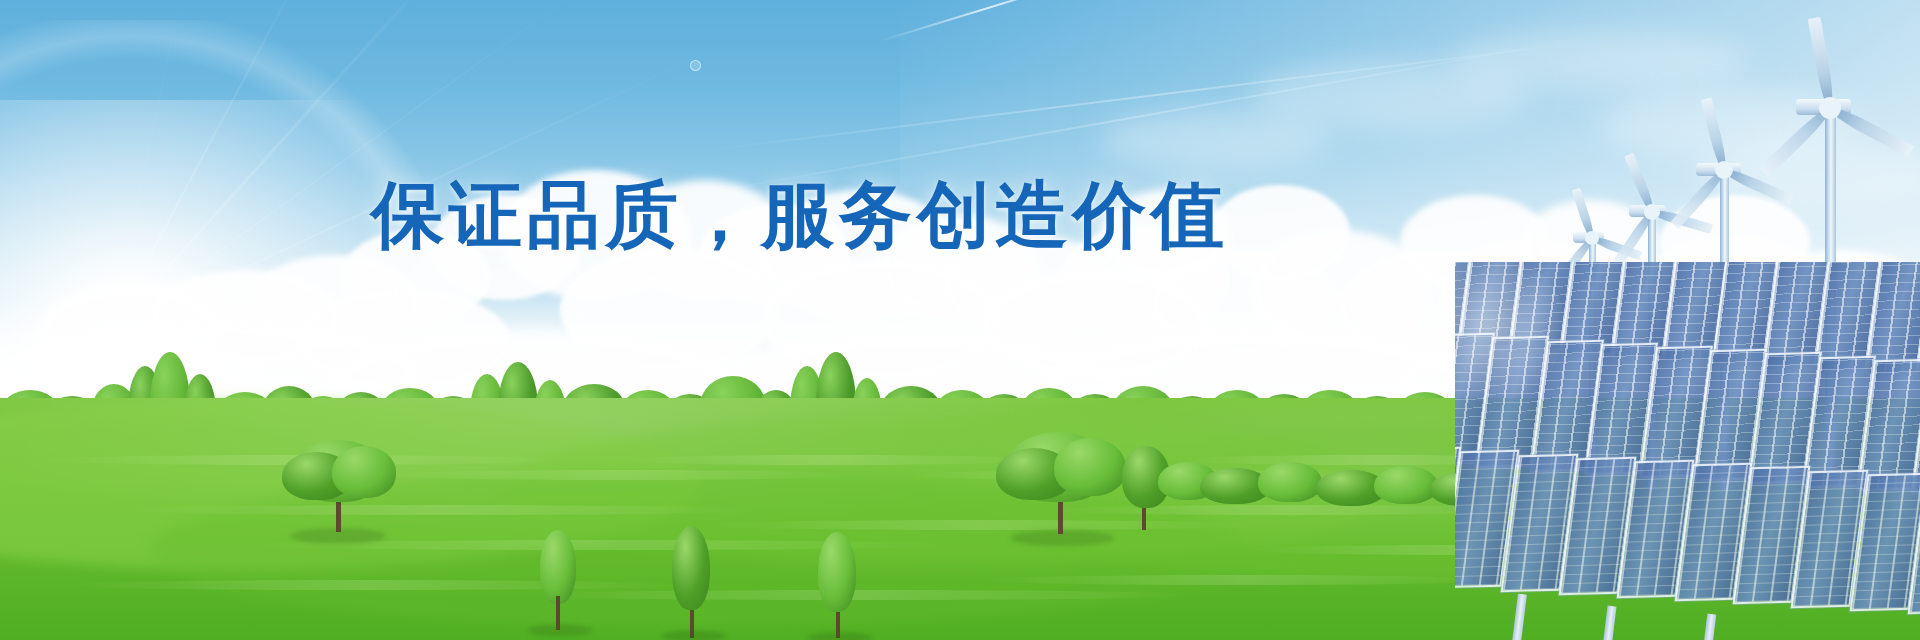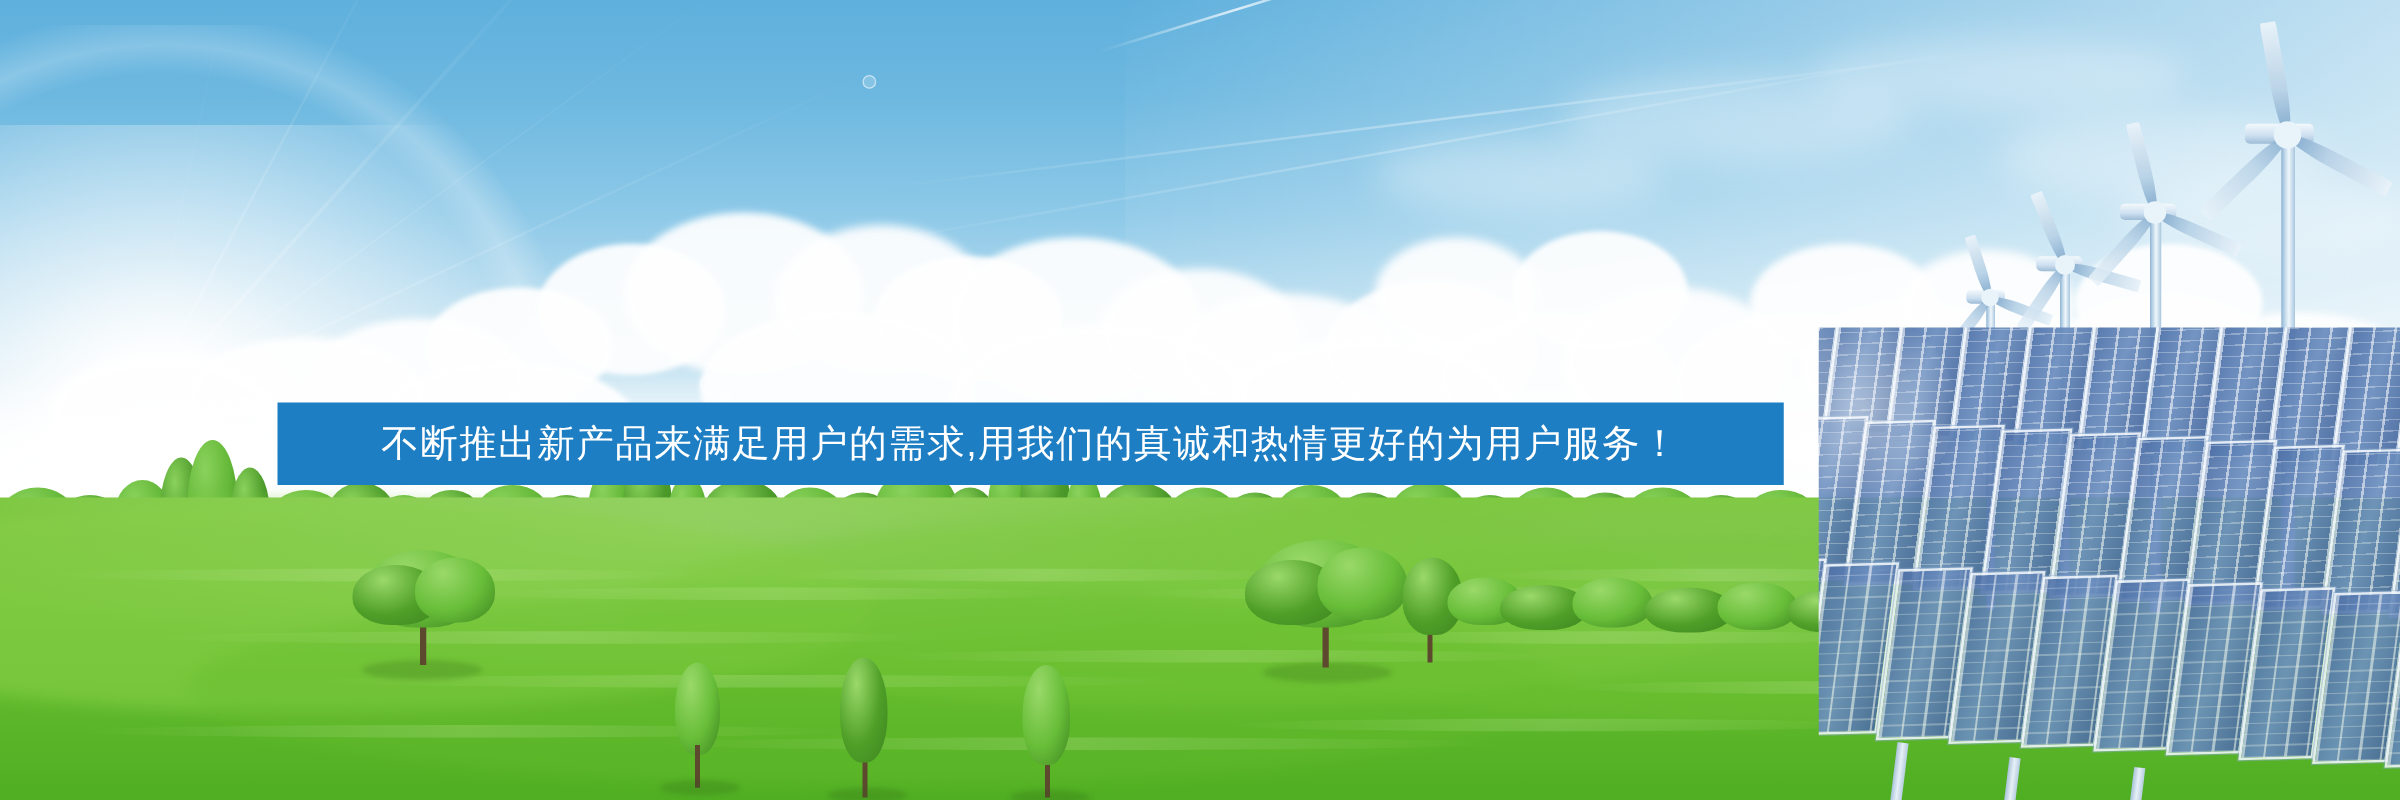--- a/index.html
+++ b/index.html
@@ -382,18 +382,16 @@
         <div class="panel-row" style="left: 345.455px; top: 207.6px; width: 55.1818px; height: 134px; transform: rotate(7.5deg) skewY(-9deg); transform-origin: center center; opacity: 0.91;"></div>
         <div class="panel-row" style="left: 403.636px; top: 210.8px; width: 55.1818px; height: 134px; transform: rotate(7.5deg) skewY(-9deg); transform-origin: center center; opacity: 0.91;"></div>
         <div class="panel-row" style="left: 461.818px; top: 214px; width: 55.1818px; height: 134px; transform: rotate(7.5deg) skewY(-9deg); transform-origin: center center; opacity: 0.91;"></div>
         <div class="panel-leg" style="left: 60px; top: 332px; width: 9px; height: 48px; transform: rotate(7deg);"></div>
         <div class="panel-leg" style="left: 150px; top: 344px; width: 9px; height: 42px; transform: rotate(7deg);"></div>
         <div class="panel-leg" style="left: 250px; top: 352px; width: 9px; height: 38px; transform: rotate(7deg);"></div>
       </div>
     <div class="panel-glare" style="left:-40px;top:-10px;width:150px;height:150px;"></div>
   </div>
 
-
-  <div id="subbar">
-    <span class="sub-text">不断推出新产品来满足用户的需求,用我们的真诚和热情更好的为用户服务！</span>
-  </div>
+  <div id="headline">保证品质，服务创造价值</div>
+
 
 </div>
 
 </body></html>

